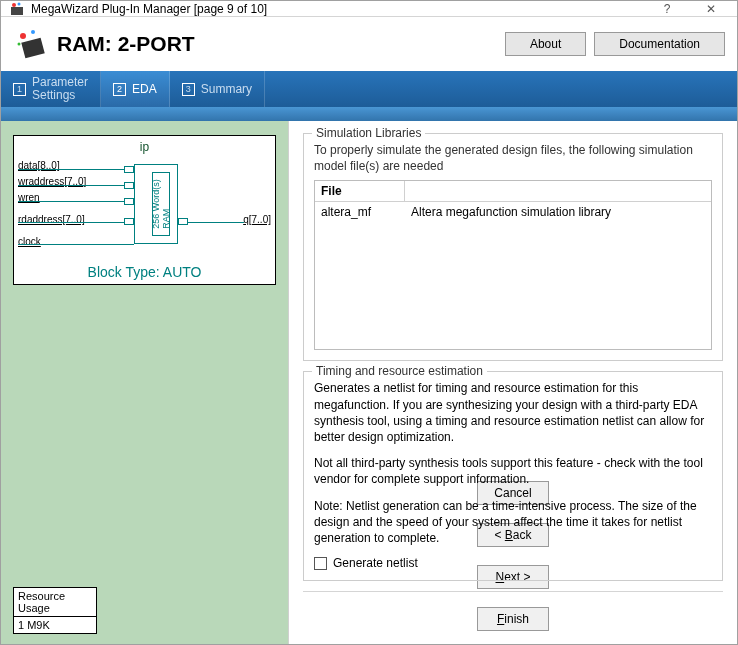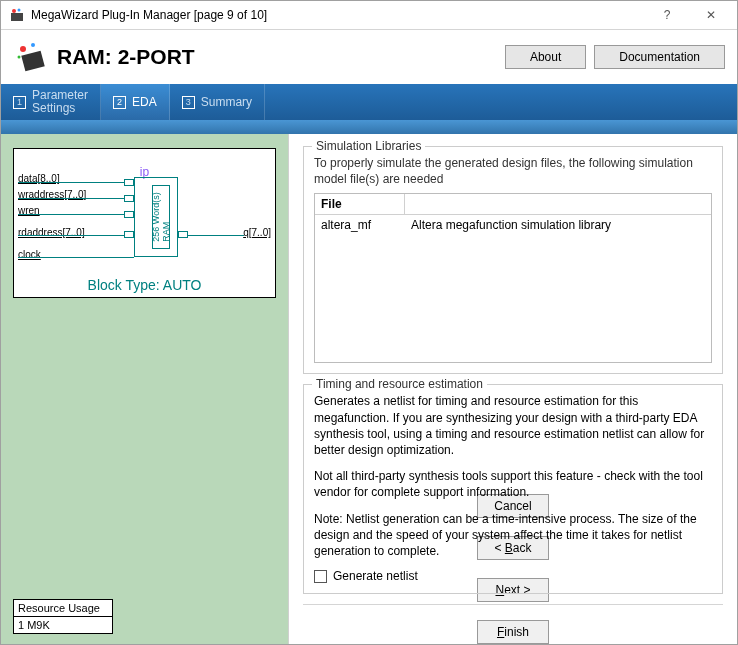--- a/index.html
+++ b/index.html
@@ -1,18 +1,18 @@
 <!DOCTYPE html>
 <html><head>
 <meta charset="utf-8">
 <style>
 * { box-sizing: border-box; margin: 0; padding: 0; font-family: "Segoe UI", Tahoma, sans-serif; font-size: 12px; }
 body { background: #f0f0f0; width: 738px; height: 645px; overflow: hidden; border: 1px solid #a0a0a0; display: flex; flex-direction: column; }
 
-.titlebar { background: #fff; height: 29px; display: flex; align-items: center; padding: 0 4px 0 8px; border-bottom: 1px solid #d5d5d5; }
+.titlebar { background: #fff; height: 16px; display: flex; align-items: center; padding: 0 4px 0 8px; border-bottom: 1px solid #d5d5d5; }
 .titlebar-icon { width: 16px; height: 16px; margin-right: 6px; display: inline-flex; }
 .titlebar-title { flex: 1; color: #000; }
 .titlebar-btn { width: 44px; height: 28px; display: flex; align-items: center; justify-content: center; color: #555; cursor: pointer; }
 
 .header { height: 54px; background: #fff; display: flex; align-items: center; padding: 0 12px; gap: 8px; }
 .header-logo { width: 36px; height: 36px; }
 .header-title { font-size: 21px; font-weight: bold; flex: 1; }
 .header-btn { background: #e6e6e6; border: 1px solid #999; padding: 4px 24px; cursor: pointer; }
 
 .tabs { height: 36px; background: linear-gradient(#2874ba, #1d5c98); display: flex; align-items: stretch; }
@@ -20,30 +20,30 @@
 .tab-num { border: 1px solid #fff; width: 13px; height: 13px; display: inline-flex; align-items: center; justify-content: center; font-size: 9px; }
 .tab.inactive { color: #c9ddf0; }
 .tab.active { background: linear-gradient(#3b8dd4, #2a6aa8); }
 
 .subbar { height: 14px; background: linear-gradient(#4a96d4, #3274ac); }
 
 .main { flex: 1; display: flex; background: #fff; min-height: 0; }
 .left { width: 288px; background: #b9d8b9; padding: 14px 12px 10px 12px; display: flex; flex-direction: column; border-right: 1px solid #d0d0d0; }
 
 .diagram { background: #fff; border: 1px solid #000; height: 150px; position: relative; }
-.diagram-title { position: absolute; top: 16px; left: 0; right: 0; text-align: center; color: #8b5cf6; font-size: 12px; }
+.diagram-title { position: absolute; top: 4px; left: 0; right: 0; text-align: center; color: #14532d; font-size: 12px; }
 .port { position: absolute; left: 4px; font-size: 10px; text-decoration: underline; }
 .port-out { position: absolute; right: 4px; font-size: 10px; text-decoration: underline; }
 .block { position: absolute; left: 120px; top: 28px; width: 44px; height: 80px; border: 1px solid #008080; }
 .block-inner { position: absolute; left: 138px; top: 36px; width: 18px; height: 64px; border: 1px solid #008080; display:flex; align-items:center; justify-content:center; }
 .block-text { transform: rotate(-90deg); white-space: nowrap; font-size: 9px; color: #008080; }
 .blocktype { position: absolute; bottom: 4px; left: 0; right: 0; text-align: center; color: #008080; font-size: 14px; }
 .stub { position:absolute; border:1px solid #008080; width:10px; height:7px; background:#fff; }
 
-.resource { margin-top: auto; background: #fff; border: 1px solid #000; width: 100px; }
+.resource { margin-top: auto; background: #fff; border: 1px solid #000; width: 84px; }
 .resource div { padding: 2px 4px; font-size: 11px; }
 .resource div:first-child { border-bottom: 1px solid #000; }
 
 .right { flex: 1; padding: 12px 14px 8px 14px; display: flex; flex-direction: column; gap: 10px; overflow: hidden; }
 
 .group { border: 1px solid #ccc; padding: 8px 10px 10px 10px; position: relative; }
 .group-title { position: absolute; top: -8px; left: 8px; background: #fff; padding: 0 4px; color: #333; }
 
 .sim-desc { color: #333; margin-bottom: 6px; line-height: 1.35; }
 .table { border: 1px solid #bcbcbc; height: 170px; overflow: hidden; }

